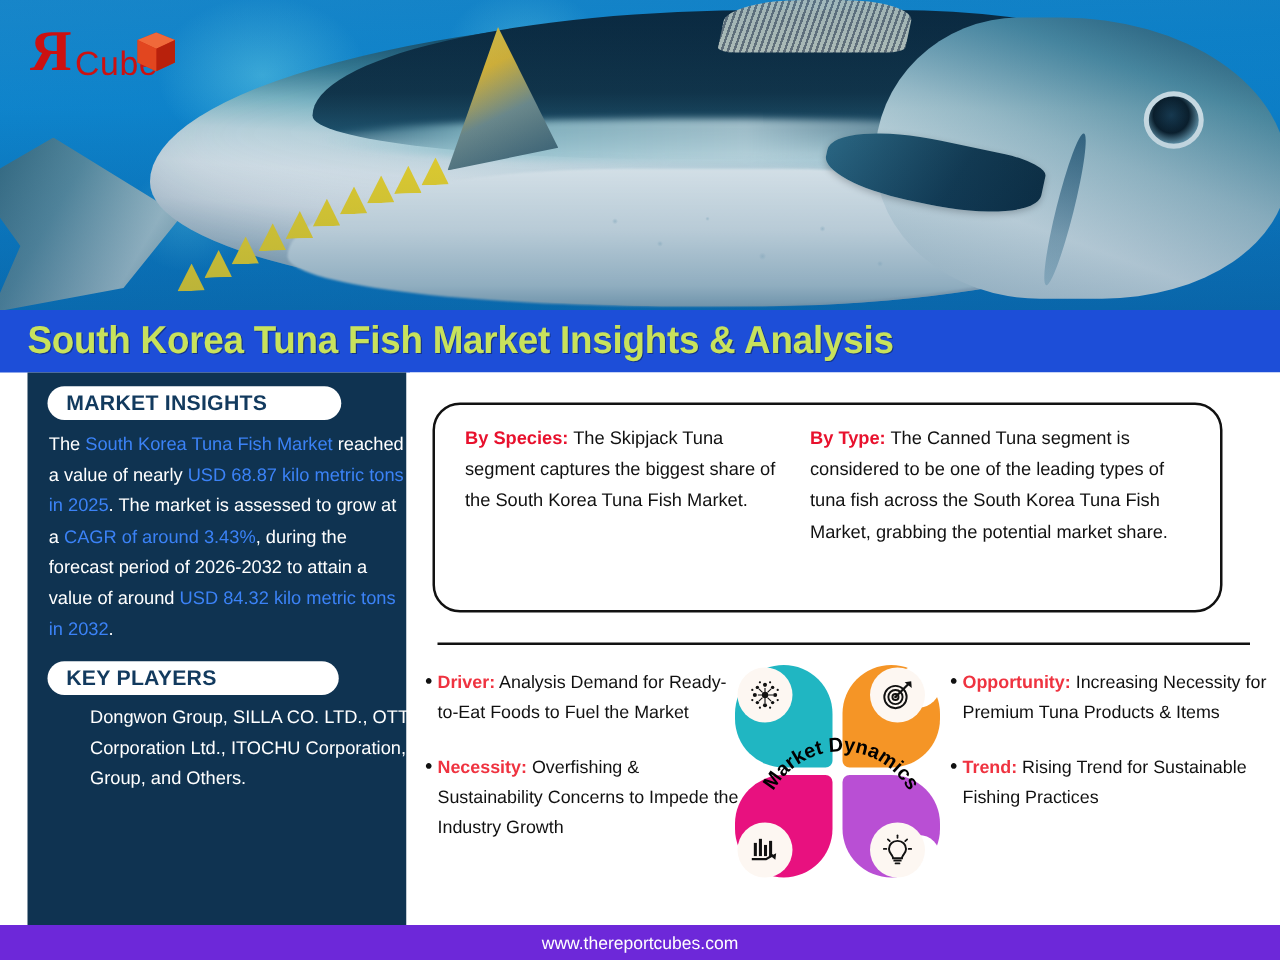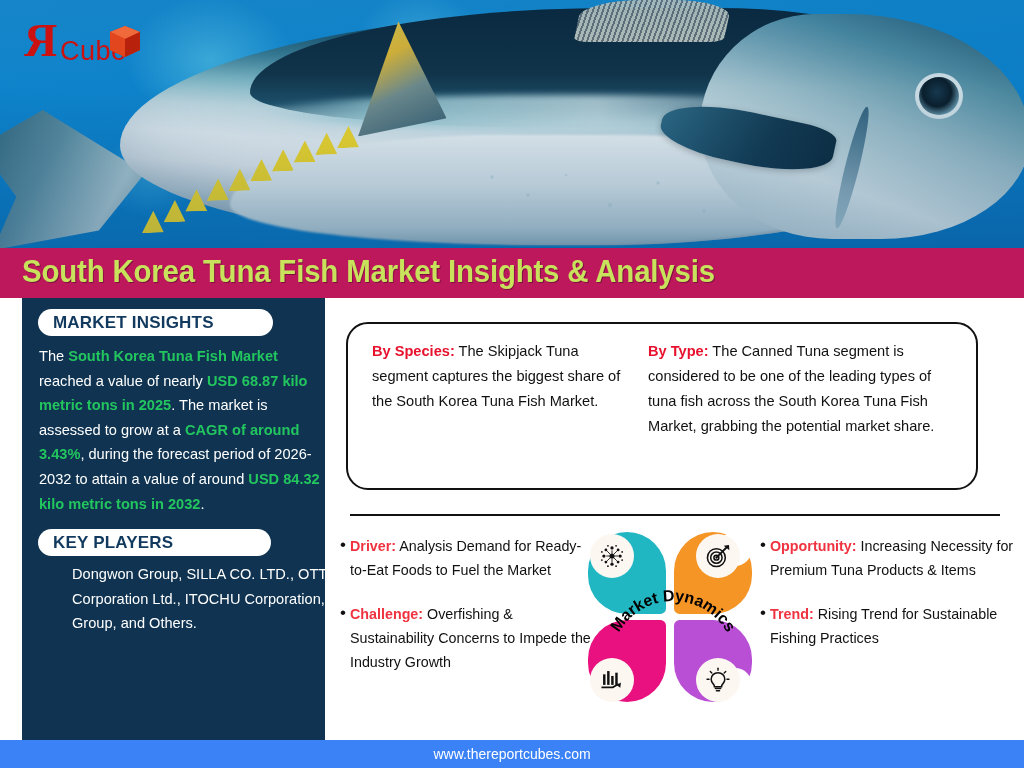--- a/index.html
+++ b/index.html
@@ -151,21 +151,21 @@
     font-family: "Liberation Sans", sans-serif;
   }
   .logo-cube {
     position: absolute; left: 84px; top: 6px; width: 34px; height: 38px;
   }
 
   
   .titlebar {
     position: absolute; left: 0; top: 248px;
     width: 1024px; height: 50px;
-    background: #be185d;
+    background: #1d4ed8;
   }
   .title-text {
     position: absolute; left: 22px; top: 6px;
     font-size: 31px; font-weight: bold;
     color: #c8e25c;
     letter-spacing: -.2px;
     transform: scaleX(.95);
     transform-origin: left center;
     text-shadow: 1px 1px 0 rgba(0,0,0,.35);
     white-space: nowrap;
@@ -194,21 +194,21 @@
 
   .side-body {
     position: absolute; left: 17px;
     width: 287px;
     font-size: 14.6px;
     line-height: 24.6px;
     color: #ffffff;
   }
   #insights-body { top: 46px; }
   #players-body  { top: 264px; margin-left: 33px; }
-  .hl { color: #22c55e; font-weight: bold; }
+  .hl { color: #3b82f6; font-weight: normal; }
 
   
   .main {
     position: absolute; left: 328px; top: 298px;
     width: 696px; height: 442px;
     background: #ffffff;
   }
 
   
   .segbox {
@@ -281,21 +281,21 @@
   .wheel-center-label svg { width: 152px; height: 92px; }
   .arc-text {
     font-family: "Liberation Sans", sans-serif;
     font-size: 16px; font-weight: bold; fill: #000;
   }
 
   
   .footer {
     position: absolute; left: 0; top: 740px;
     width: 1024px; height: 28px;
-    background: #3b82f6;
+    background: #6d28d9;
     display: flex; align-items: center; justify-content: center;
   }
   .footer span { color: #ffffff; font-size: 14px; }
 </style>
 </head>
 <body>
 
 <div id="page">
 
   <div class="hero">
@@ -371,21 +371,21 @@
 
     <div class="divider"></div>
 
     <div class="bullets" id="bullets-left">
         <div class="bullet-item">
           <div class="bullet-dot">•</div>
           <div class="bullet-text"><span class="blabel">Driver:</span><span> Analysis Demand for Ready-to-Eat Foods to Fuel the Market</span></div>
         </div>
         <div class="bullet-item">
           <div class="bullet-dot">•</div>
-          <div class="bullet-text"><span class="blabel">Challenge:</span><span> Overfishing &amp; Sustainability Concerns to Impede the Industry Growth</span></div>
+          <div class="bullet-text"><span class="blabel">Necessity:</span><span> Overfishing &amp; Sustainability Concerns to Impede the Industry Growth</span></div>
         </div>
       </div>
     <div class="bullets" id="bullets-right">
         <div class="bullet-item">
           <div class="bullet-dot">•</div>
           <div class="bullet-text"><span class="blabel">Opportunity:</span><span> Increasing Necessity for Premium Tuna Products &amp; Items</span></div>
         </div>
         <div class="bullet-item">
           <div class="bullet-dot">•</div>
           <div class="bullet-text"><span class="blabel">Trend:</span><span> Rising Trend for Sustainable Fishing Practices</span></div>

